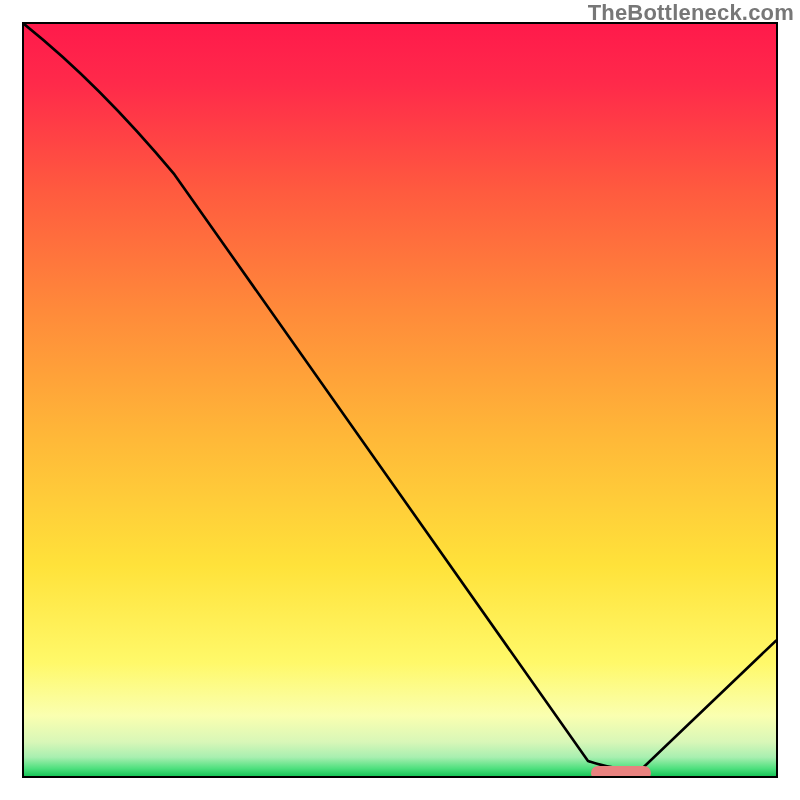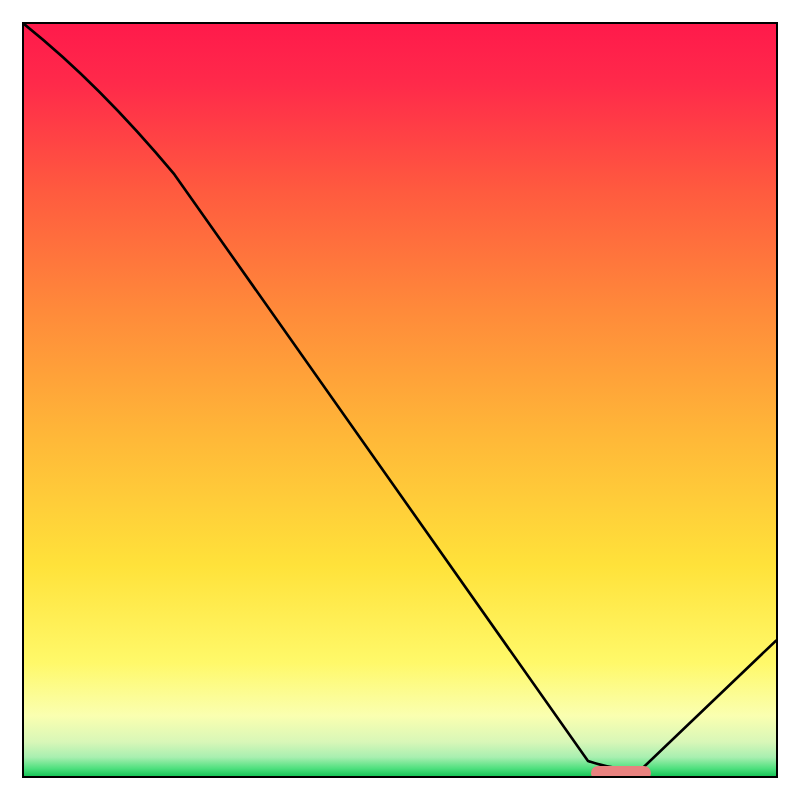--- a/index.html
+++ b/index.html
@@ -41,20 +41,21 @@
     font-weight: 700;
     font-size: 22px;
     color: #777;
     letter-spacing: 0.2px;
   }
 </style>
 </head>
 <body>
 
 <div class="frame">
+  <div class="watermark">TheBottleneck.com</div>
   <div class="plot-area">
     <svg class="gradient-bg" viewBox="0 0 100 100" preserveAspectRatio="none">
       <defs>
         <linearGradient id="bg-grad" x1="0" y1="0" x2="0" y2="1">
             <stop offset="0%" stop-color="#ff1a4b"></stop>
             <stop offset="8%" stop-color="#ff2a4a"></stop>
             <stop offset="22%" stop-color="#ff5a3f"></stop>
             <stop offset="38%" stop-color="#ff8a3a"></stop>
             <stop offset="55.00000000000001%" stop-color="#ffb838"></stop>
             <stop offset="72%" stop-color="#ffe23a"></stop>

